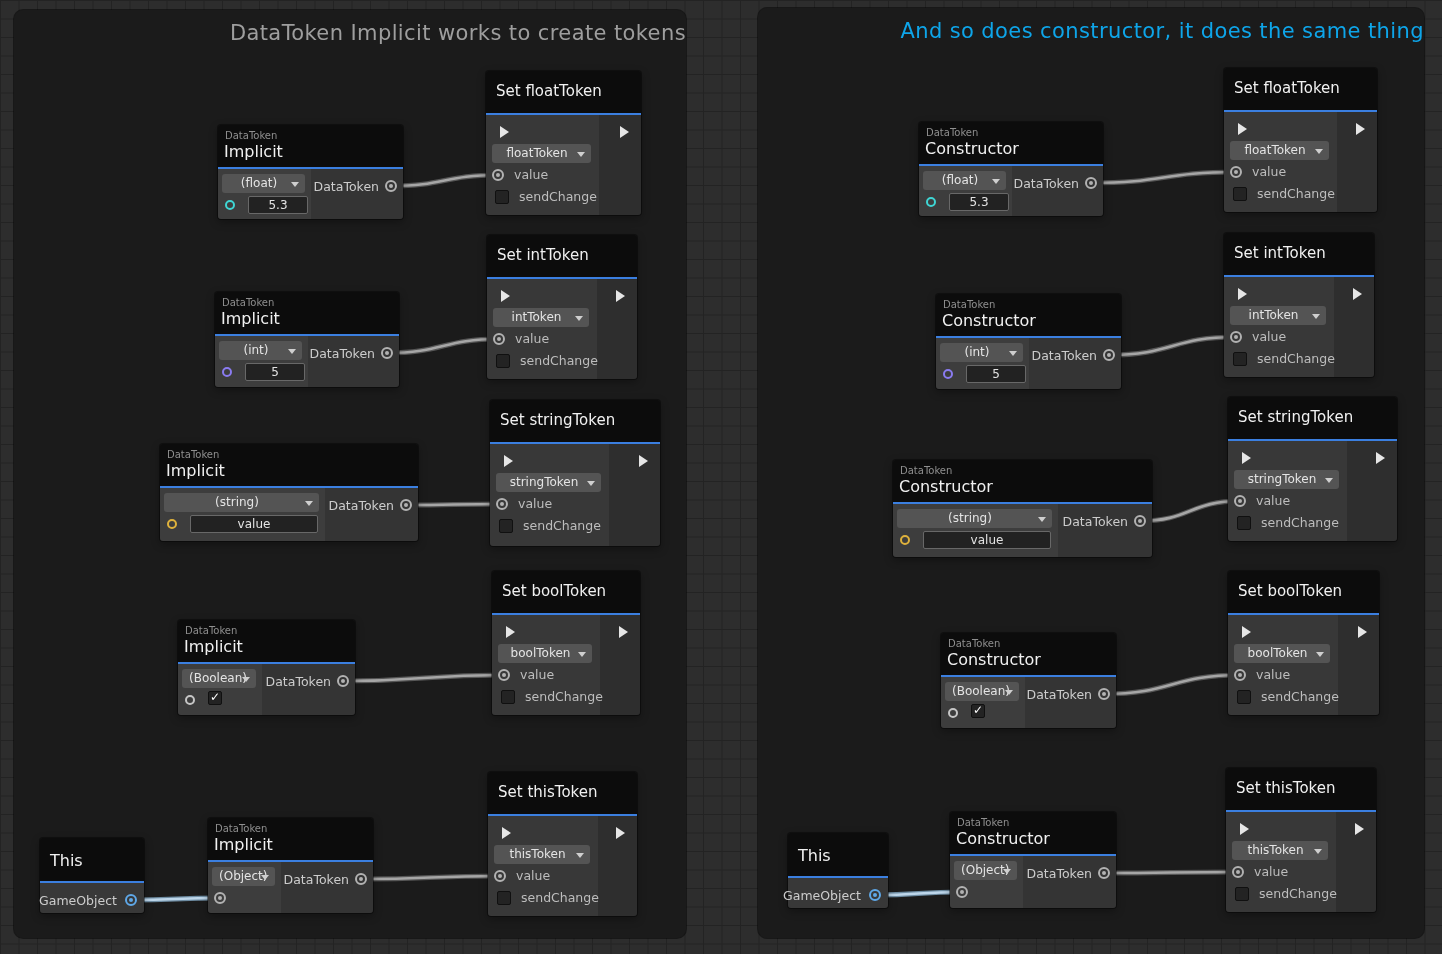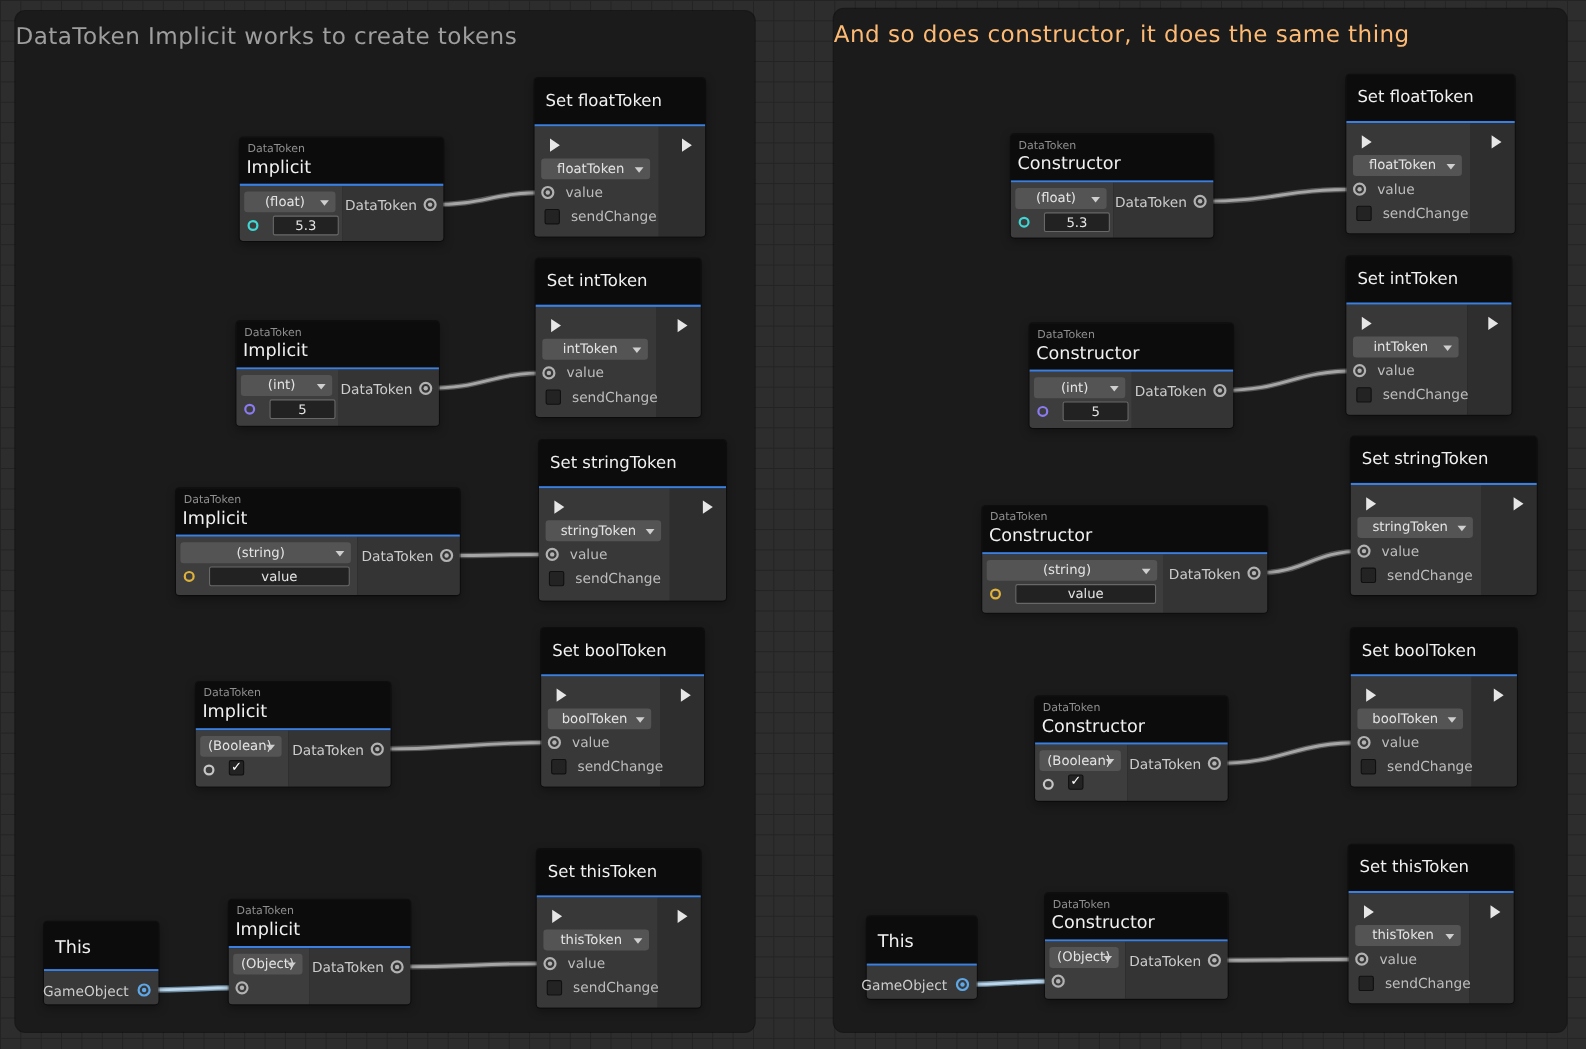--- a/index.html
+++ b/index.html
@@ -8,21 +8,21 @@
     position:relative;width:1442px;height:954px;overflow:hidden;
     font-family:"DejaVu Sans","Liberation Sans",sans-serif;
     background-color:#2d2d2d;
     background-image:
       linear-gradient(#232323 1px, transparent 1px),
       linear-gradient(90deg, #232323 1px, transparent 1px);
     background-size:18.5px 18.5px;
   }
   .group{position:absolute;background:#1b1b1b;border-radius:9px;
     box-shadow:0 0 0 1px rgba(0,0,0,.45);}
-  .group-title{margin-top:11px;text-align:left;font-size:21px;
+  .group-title{margin-top:11px;text-align:right;font-size:21px;
     color:#9e9e9e;letter-spacing:.4px;white-space:nowrap;}
   #wires{position:absolute;left:0;top:0;pointer-events:none;}
   .node{position:absolute;border-radius:3px;
     box-shadow:0 0 0 1px rgba(0,0,0,.40),0 3px 9px rgba(0,0,0,.35);text-align:center;}
   .hdr{position:absolute;left:0;top:0;right:0;background:#0c0c0c;border-radius:3px 3px 0 0;}
   .accent{position:absolute;left:0;right:0;height:2px;}
   .colL,.colR{position:absolute;bottom:0;}
   .colL{left:0;border-radius:0 0 0 3px;}
   .colR{right:0;border-radius:0 0 3px 0;}
   .subtitle{position:absolute;left:7px;top:5px;font-size:10px;color:#8f8f8f;}
@@ -48,21 +48,21 @@
 </style>
 </head>
 <body>
 
 <div id="canvas">
   <div id="groups">
       <div class="group" style="left: 14px; top: 10px; width: 672px; height: 928px; background: rgb(27, 27, 27);">
         <div class="group-title" style="color: rgb(158, 158, 158);">DataToken Implicit works to create tokens</div>
       </div>
       <div class="group" style="left: 758px; top: 8px; width: 666px; height: 930px; background: rgb(27, 27, 27);">
-        <div class="group-title" style="color: #fdba74;">And so does constructor, it does the same thing</div>
+        <div class="group-title" style="color: #0ea5e9;">And so does constructor, it does the same thing</div>
       </div>
     </div>
   <svg id="wires" width="1442" height="954">
       <path d="M391 186 C 444.5 186, 444.5 175, 498 175" fill="none" stroke="#565656" stroke-width="5"></path>
       <path d="M391 186 C 444.5 186, 444.5 175, 498 175" fill="none" stroke="#a6a6a6" stroke-width="2.6"></path>
       <path d="M387 353 C 443 353, 443 339, 499 339" fill="none" stroke="#565656" stroke-width="5"></path>
       <path d="M387 353 C 443 353, 443 339, 499 339" fill="none" stroke="#a6a6a6" stroke-width="2.6"></path>
       <path d="M406 505 C 454 505, 454 504, 502 504" fill="none" stroke="#565656" stroke-width="5"></path>
       <path d="M406 505 C 454 505, 454 504, 502 504" fill="none" stroke="#a6a6a6" stroke-width="2.6"></path>
       <path d="M343 681 C 423.5 681, 423.5 675, 504 675" fill="none" stroke="#565656" stroke-width="5"></path>

